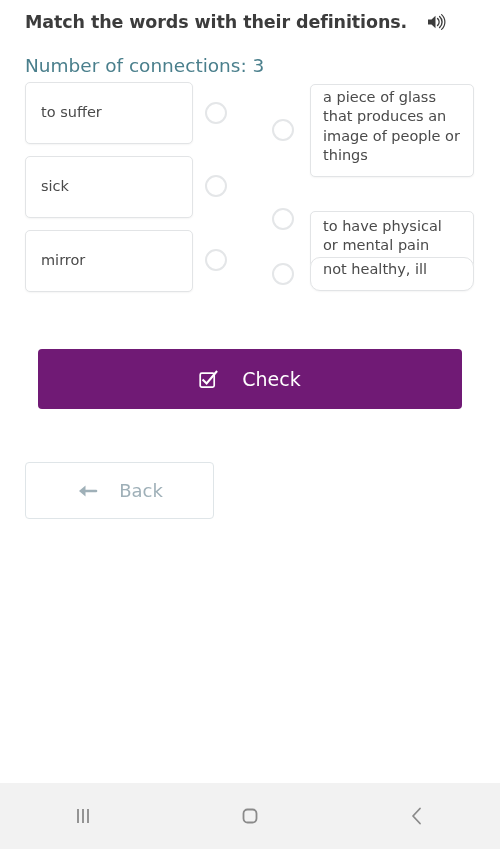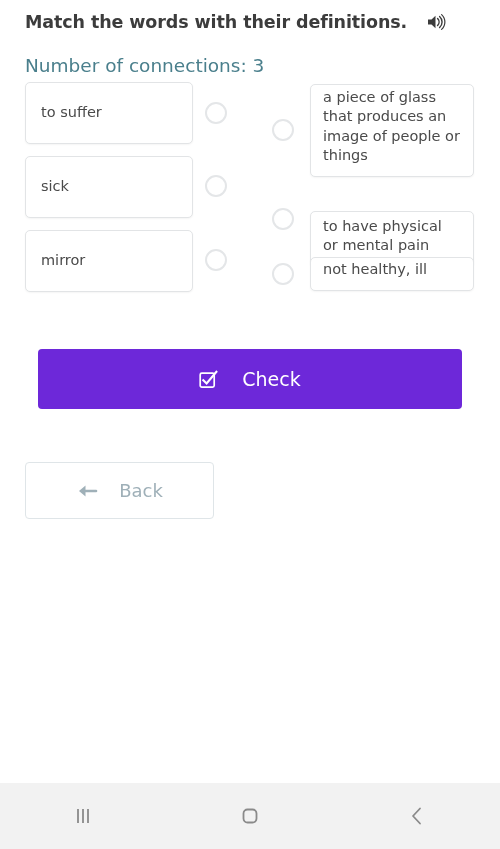--- a/index.html
+++ b/index.html
@@ -103,21 +103,21 @@
 
   
   .right-card {
     left: 310px;
     width: 164px;
     padding: 10px 12px;
     align-items: flex-end;
   }
   .right-card.d0 { top: 6px;   height: 93px; }
   .right-card.d1 { top: 113px; height: 56px; margin-top: 20px; }
-  .right-card.d2 { top: 179px; height: 34px; }
+  .right-card.d2 { top: 179px; height: 34px; border-radius: 10px; }
 
   
   .dot {
     position: absolute;
     width: 22px;
     height: 22px;
     border: 2px solid #e4e6e8;
     border-radius: 50%;
     background: #ffffff;
     cursor: pointer;
@@ -132,21 +132,21 @@
   .dot.right.p1 { top: 130px; }
   .dot.right.p2 { top: 185px; }
 
   
   .check-button {
     position: absolute;
     left: 38px;
     top: 349px;
     width: 424px;
     height: 60px;
-    background: #6d28d9;
+    background: #701a75;
     border: none;
     border-radius: 4px;
     display: flex;
     align-items: center;
     justify-content: center;
     gap: 24px;
     cursor: default;
   }
 
   .check-icon {

